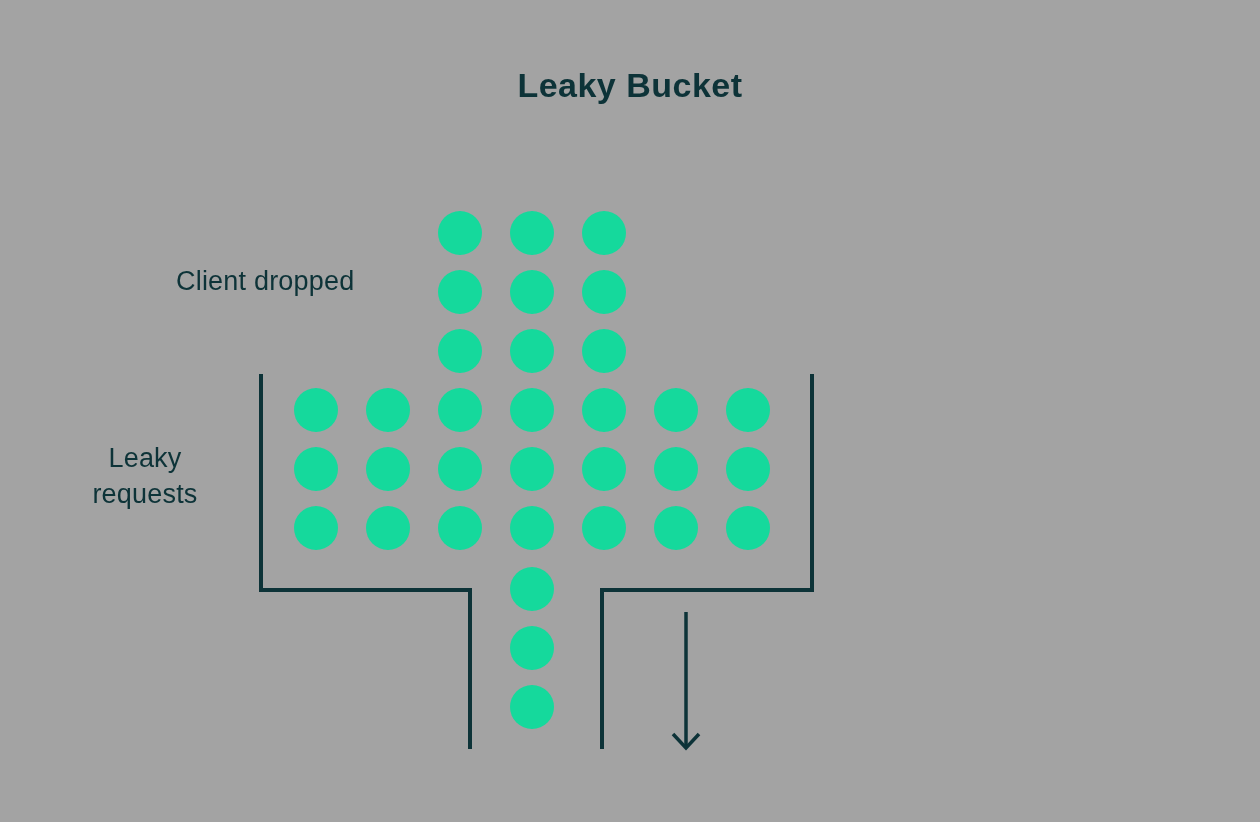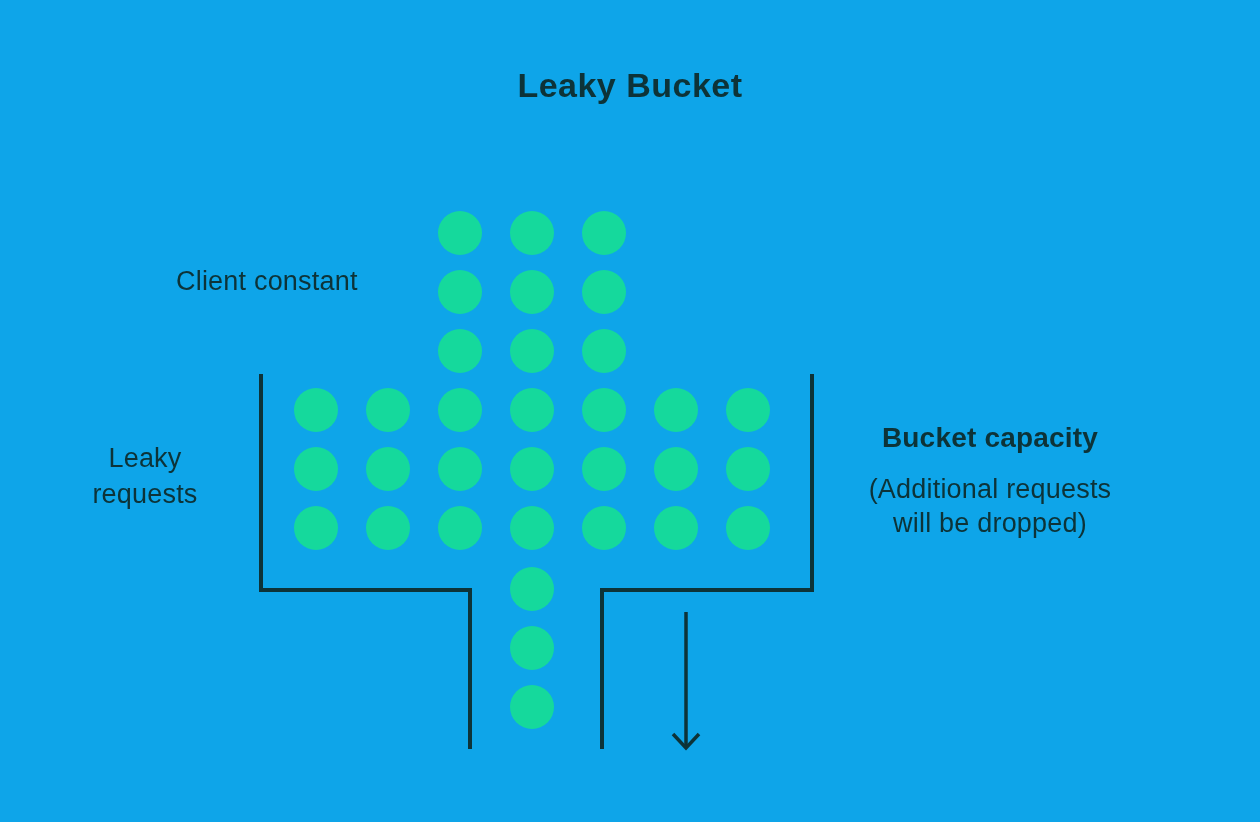--- a/index.html
+++ b/index.html
@@ -4,21 +4,21 @@
 <style>
   html, body {
     margin: 0;
     padding: 0;
     background: #ffffff;
   }
   .canvas {
     position: relative;
     width: 1260px;
     height: 822px;
-    background: #0ea5e9;
+    background: #a3a3a3;
     overflow: hidden;
     font-family: "Liberation Sans", sans-serif;
     color: #0d3338;
   }
   .svg-layer {
     position: absolute;
     left: 0;
     top: 0;
     width: 1260px;
     height: 822px;
@@ -132,29 +132,22 @@
       <div class="dot" style="left: 582px; top: 506px; width: 44px; height: 44px; background: rgb(21, 217, 156);"></div>
       <div class="dot" style="left: 654px; top: 506px; width: 44px; height: 44px; background: rgb(21, 217, 156);"></div>
       <div class="dot" style="left: 726px; top: 506px; width: 44px; height: 44px; background: rgb(21, 217, 156);"></div>
       <div class="dot" style="left: 510px; top: 567px; width: 44px; height: 44px; background: rgb(21, 217, 156);"></div>
       <div class="dot" style="left: 510px; top: 626px; width: 44px; height: 44px; background: rgb(21, 217, 156);"></div>
       <div class="dot" style="left: 510px; top: 685px; width: 44px; height: 44px; background: rgb(21, 217, 156);"></div>
     </div>
 
   <div class="title">Leaky Bucket</div>
 
-  <div class="label label-client-requests">Client constant</div>
+  <div class="label label-client-requests">Client dropped</div>
 
   <div class="label label-bucket-requests">
     <span style="display:block">Leaky</span>
     <span style="display:block">requests</span>
   </div>
 
-  <div class="right-block">
-    <div class="capacity-title">Bucket capacity</div>
-    <div class="capacity-note">
-      <span>(Additional requests</span>
-      <span>will be dropped)</span>
-    </div>
-  </div>
 
 
 </div>
 
 </body></html>

